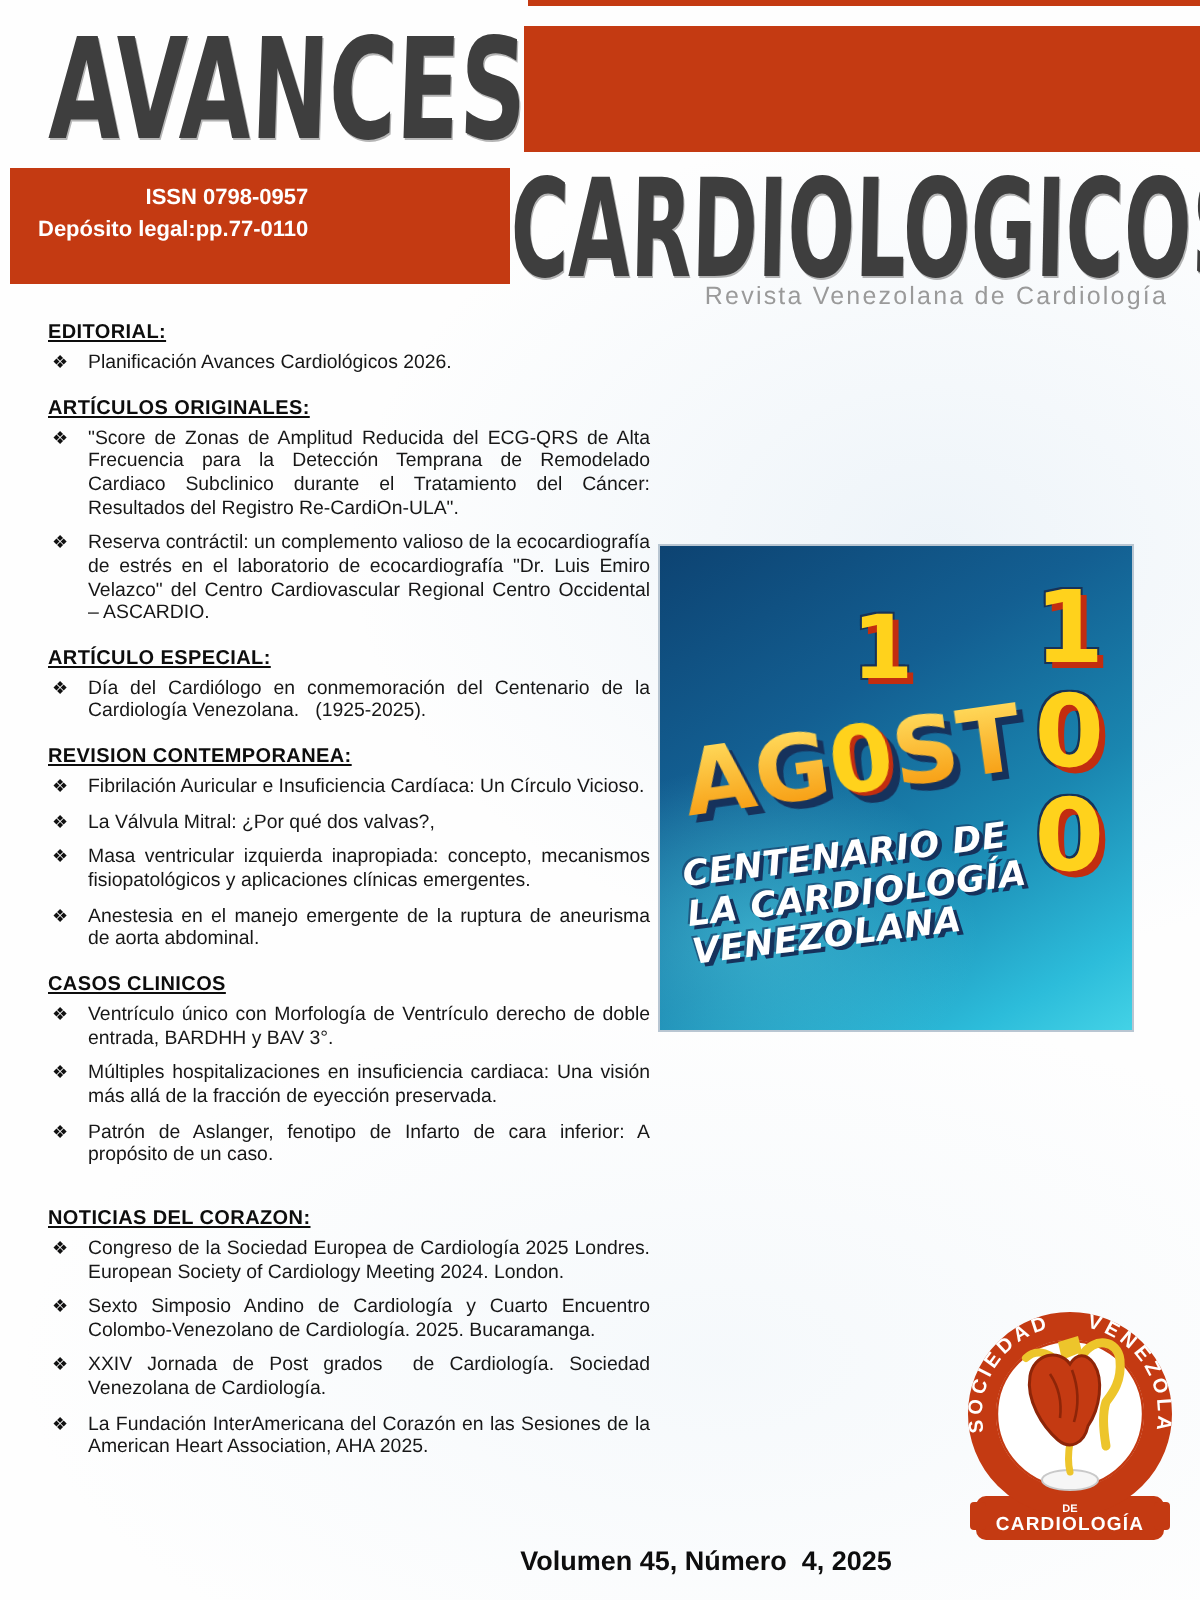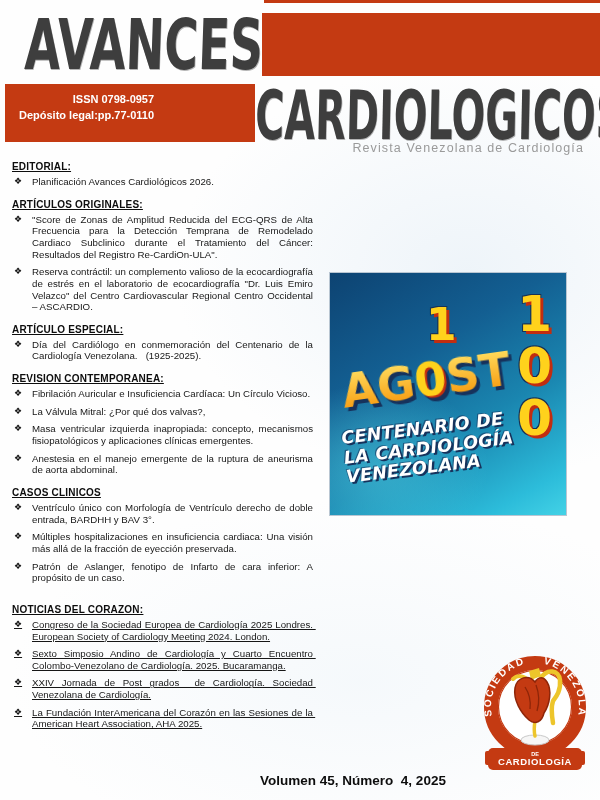--- a/index.html
+++ b/index.html
@@ -29,23 +29,23 @@
     transform:scaleX(0.585) skewX(-2deg);transform-origin:left top;white-space:nowrap;
     text-shadow:1px 1px 0 rgba(120,120,120,.55);
   }
   .issn-box{left:19px;top:92px;color:#fff;font-weight:bold;font-size:11px;line-height:1.45;text-align:right;}
   .subtitle{
     left:278px;top:141px;width:306px;text-align:right;color:var(--subtitle-gray);
     font-size:12.5px;line-height:1.18;letter-spacing:1.1px;font-family:Liberation Sans, sans-serif;
   }
 
   
-  .toc{left:12px;top:161px;width:301px;color:#161616;}
+  .toc{left:24px;top:161px;width:301px;color:#161616;}
   .sec{margin-bottom:11px;}
-  .sec:last-child{margin-top:20px;text-decoration:underline;}
+  .sec:last-child{margin-top:20px;}
   .sec-h{
     font-size:10px;font-weight:bold;text-decoration:underline;
     margin-bottom:4px;color:#0d0d0d;letter-spacing:.2px;
   }
   .toc-item{display:flex;margin:0 0 6px 2px;}
   .bullet{flex:0 0 18px;font-size:9px;line-height:1.3;color:#111;}
   .it{flex:1;font-size:9.7px;line-height:1.2;text-align:justify;white-space:pre-wrap;color:#171717;}
 
   
   .poster{

